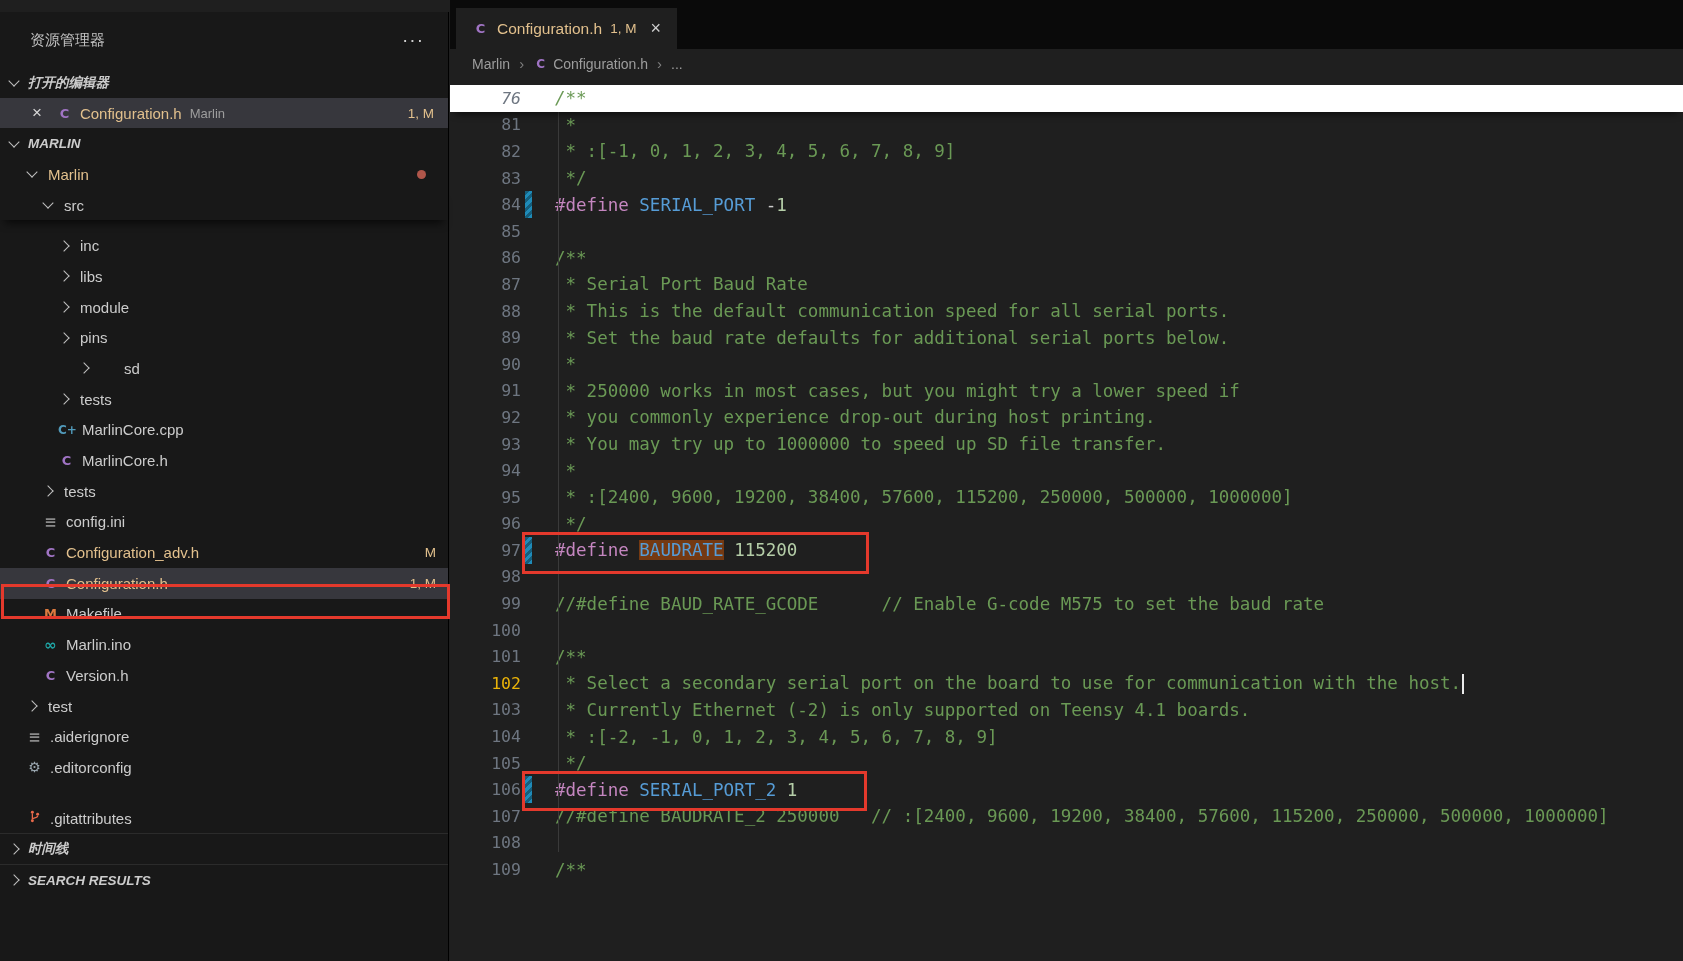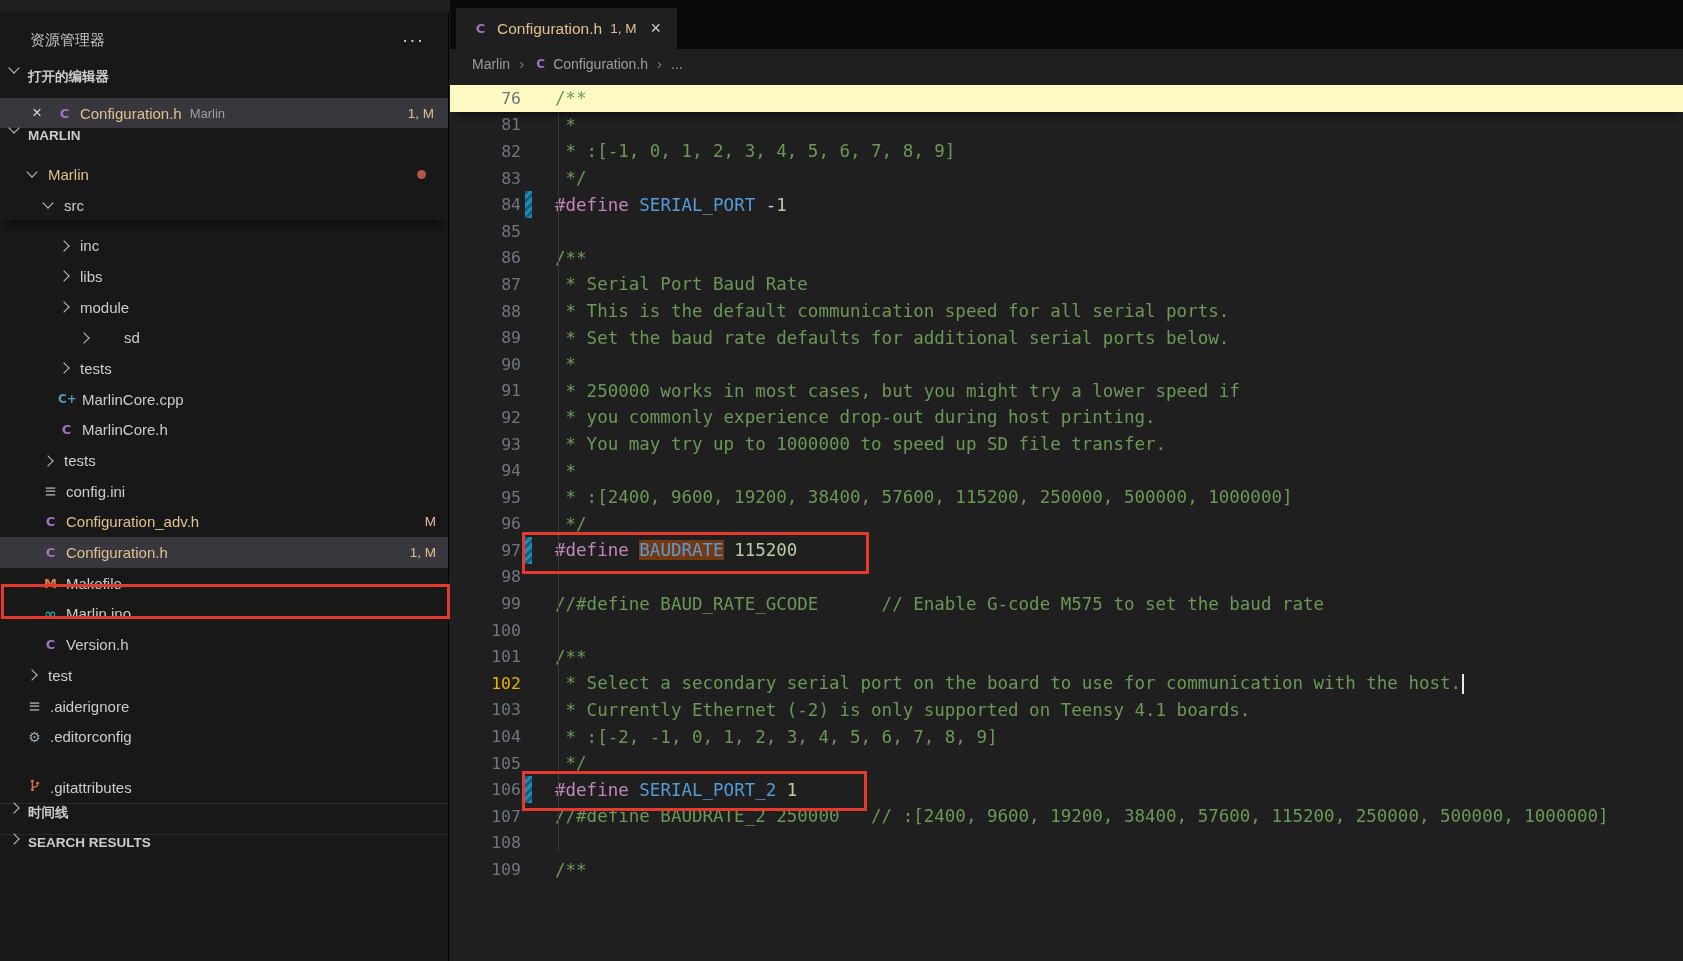--- a/index.html
+++ b/index.html
@@ -8,21 +8,21 @@
     position:relative; width:1683px; height:961px; overflow:hidden;
     background:#1f1f1f; color:#cccccc;
     font-family:"Liberation Sans","DejaVu Sans",sans-serif;
     -webkit-font-smoothing:antialiased;
   }
 
   
   .sidebar { position:absolute; left:0; top:12px; width:449px; height:100%; background:#181818; border-right:1px solid #000; }
   .sb-header { height:56px; display:flex; align-items:center; justify-content:space-between; padding:0 24px 0 30px; font-size:15px; color:#c3c3c3; }
   .more { font-size:19px; letter-spacing:1px; color:#d0d0d0; cursor:pointer; line-height:10px; }
-  .sec-h { display:flex; height:30px; font-size:13.5px; font-weight:700; color:#cccccc; padding-left:10px; }
+  .sec-h { display:flex; align-items:center; height:30px; font-size:13.5px; font-weight:700; color:#cccccc; padding-left:10px;font-style:italic; }
   .panel-h { border-top:1px solid #2b2b2b; height:31px; }
   .chev { width:8px; height:8px; border-right:1.7px solid #c0c0c0; border-bottom:1.7px solid #c0c0c0; transform:rotate(-45deg); margin-right:10px; flex:none; }
   .chev.down { transform:rotate(45deg); margin-top:-4px; }
 
   .oe-row { height:30px; display:flex; align-items:center; background:#37373d; padding-left:32px; font-size:15px; cursor:pointer; }
   .oe-close { color:#d7d7d7; font-size:17px; margin-right:14px; cursor:pointer; }
   .oe-detail { color:#9d9d9d; font-size:13px; margin-left:8px; }
   .oe-badge { margin-left:auto; margin-right:14px; font-size:13.5px; }
 
   .mod { color:#e2c08d; }
@@ -50,21 +50,21 @@
   .tab-badge { margin-left:8px; font-size:13.5px; }
   .tab-close { margin-left:14px; color:#cfcfcf; font-size:18px; cursor:pointer; }
   .breadcrumb { height:29px; display:flex; align-items:center; padding-left:22px; font-size:14px; color:#9d9d9d; }
   .bc-sep { margin:0 9px; color:#7f7f7f; font-size:15px; }
   .bc-item { cursor:pointer; display:flex; align-items:center; }
   .breadcrumb .fi { font-size:12px; width:15px; margin-right:5px; }
 
   .code { position:absolute; top:78px; left:0; right:0; bottom:0; padding-top:7px; overflow:hidden;
           font-family:"DejaVu Sans Mono","Liberation Mono",monospace; font-size:17.5px; }
   .crow { height:26.6px; display:flex; align-items:center; white-space:pre; }
-  .crow.sticky { box-shadow:0 7px 7px -5px rgba(0,0,0,.6); position:relative; z-index:2; background:#fef9c3; }
+  .crow.sticky { box-shadow:0 7px 7px -5px rgba(0,0,0,.6); position:relative; z-index:2; background:#ffffff;font-style:italic; }
   .lnum { width:71px; text-align:right; color:#6e7681; flex:none; font-size:16.5px; }
   .lnum.active { color:#eab308; }
   .gmark { width:7px; height:100%; margin-left:4px; flex:none; }
   .gmark.on { background:repeating-linear-gradient(315deg,#1f8bb8 0 3px,#155e7c 3px 6px); }
   .ctext { margin-left:23px; white-space:pre; }
   .tk-comment { color:#6a9955; }
   .tk-keyword { color:#c586c0; }
   .tk-ident { color:#569cd6; }
   .tk-number { color:#b5cea8; }
   .tk-plain { color:#cccccc; }
@@ -121,20 +121,24 @@
           <span class="twistie"></span>
           <span class="tlabel">inc</span>
         </div>
         <div class="trow" style="padding-left: 58px;">
           <span class="twistie"></span>
           <span class="tlabel">libs</span>
         </div>
         <div class="trow" style="padding-left: 58px;">
           <span class="twistie"></span>
           <span class="tlabel">module</span>
+        </div>
+        <div class="trow" style="padding-left: 58px;">
+          <span class="twistie"></span>
+          <span class="tlabel">pins</span>
         </div>
         <div class="trow" style="padding-left: 78px; gap: 24px;">
           <span class="twistie"></span>
           <span class="tlabel">sd</span>
         </div>
         <div class="trow" style="padding-left: 58px;">
           <span class="twistie"></span>
           <span class="tlabel">tests</span>
         </div>
         <div class="trow" style="padding-left: 58px;">

